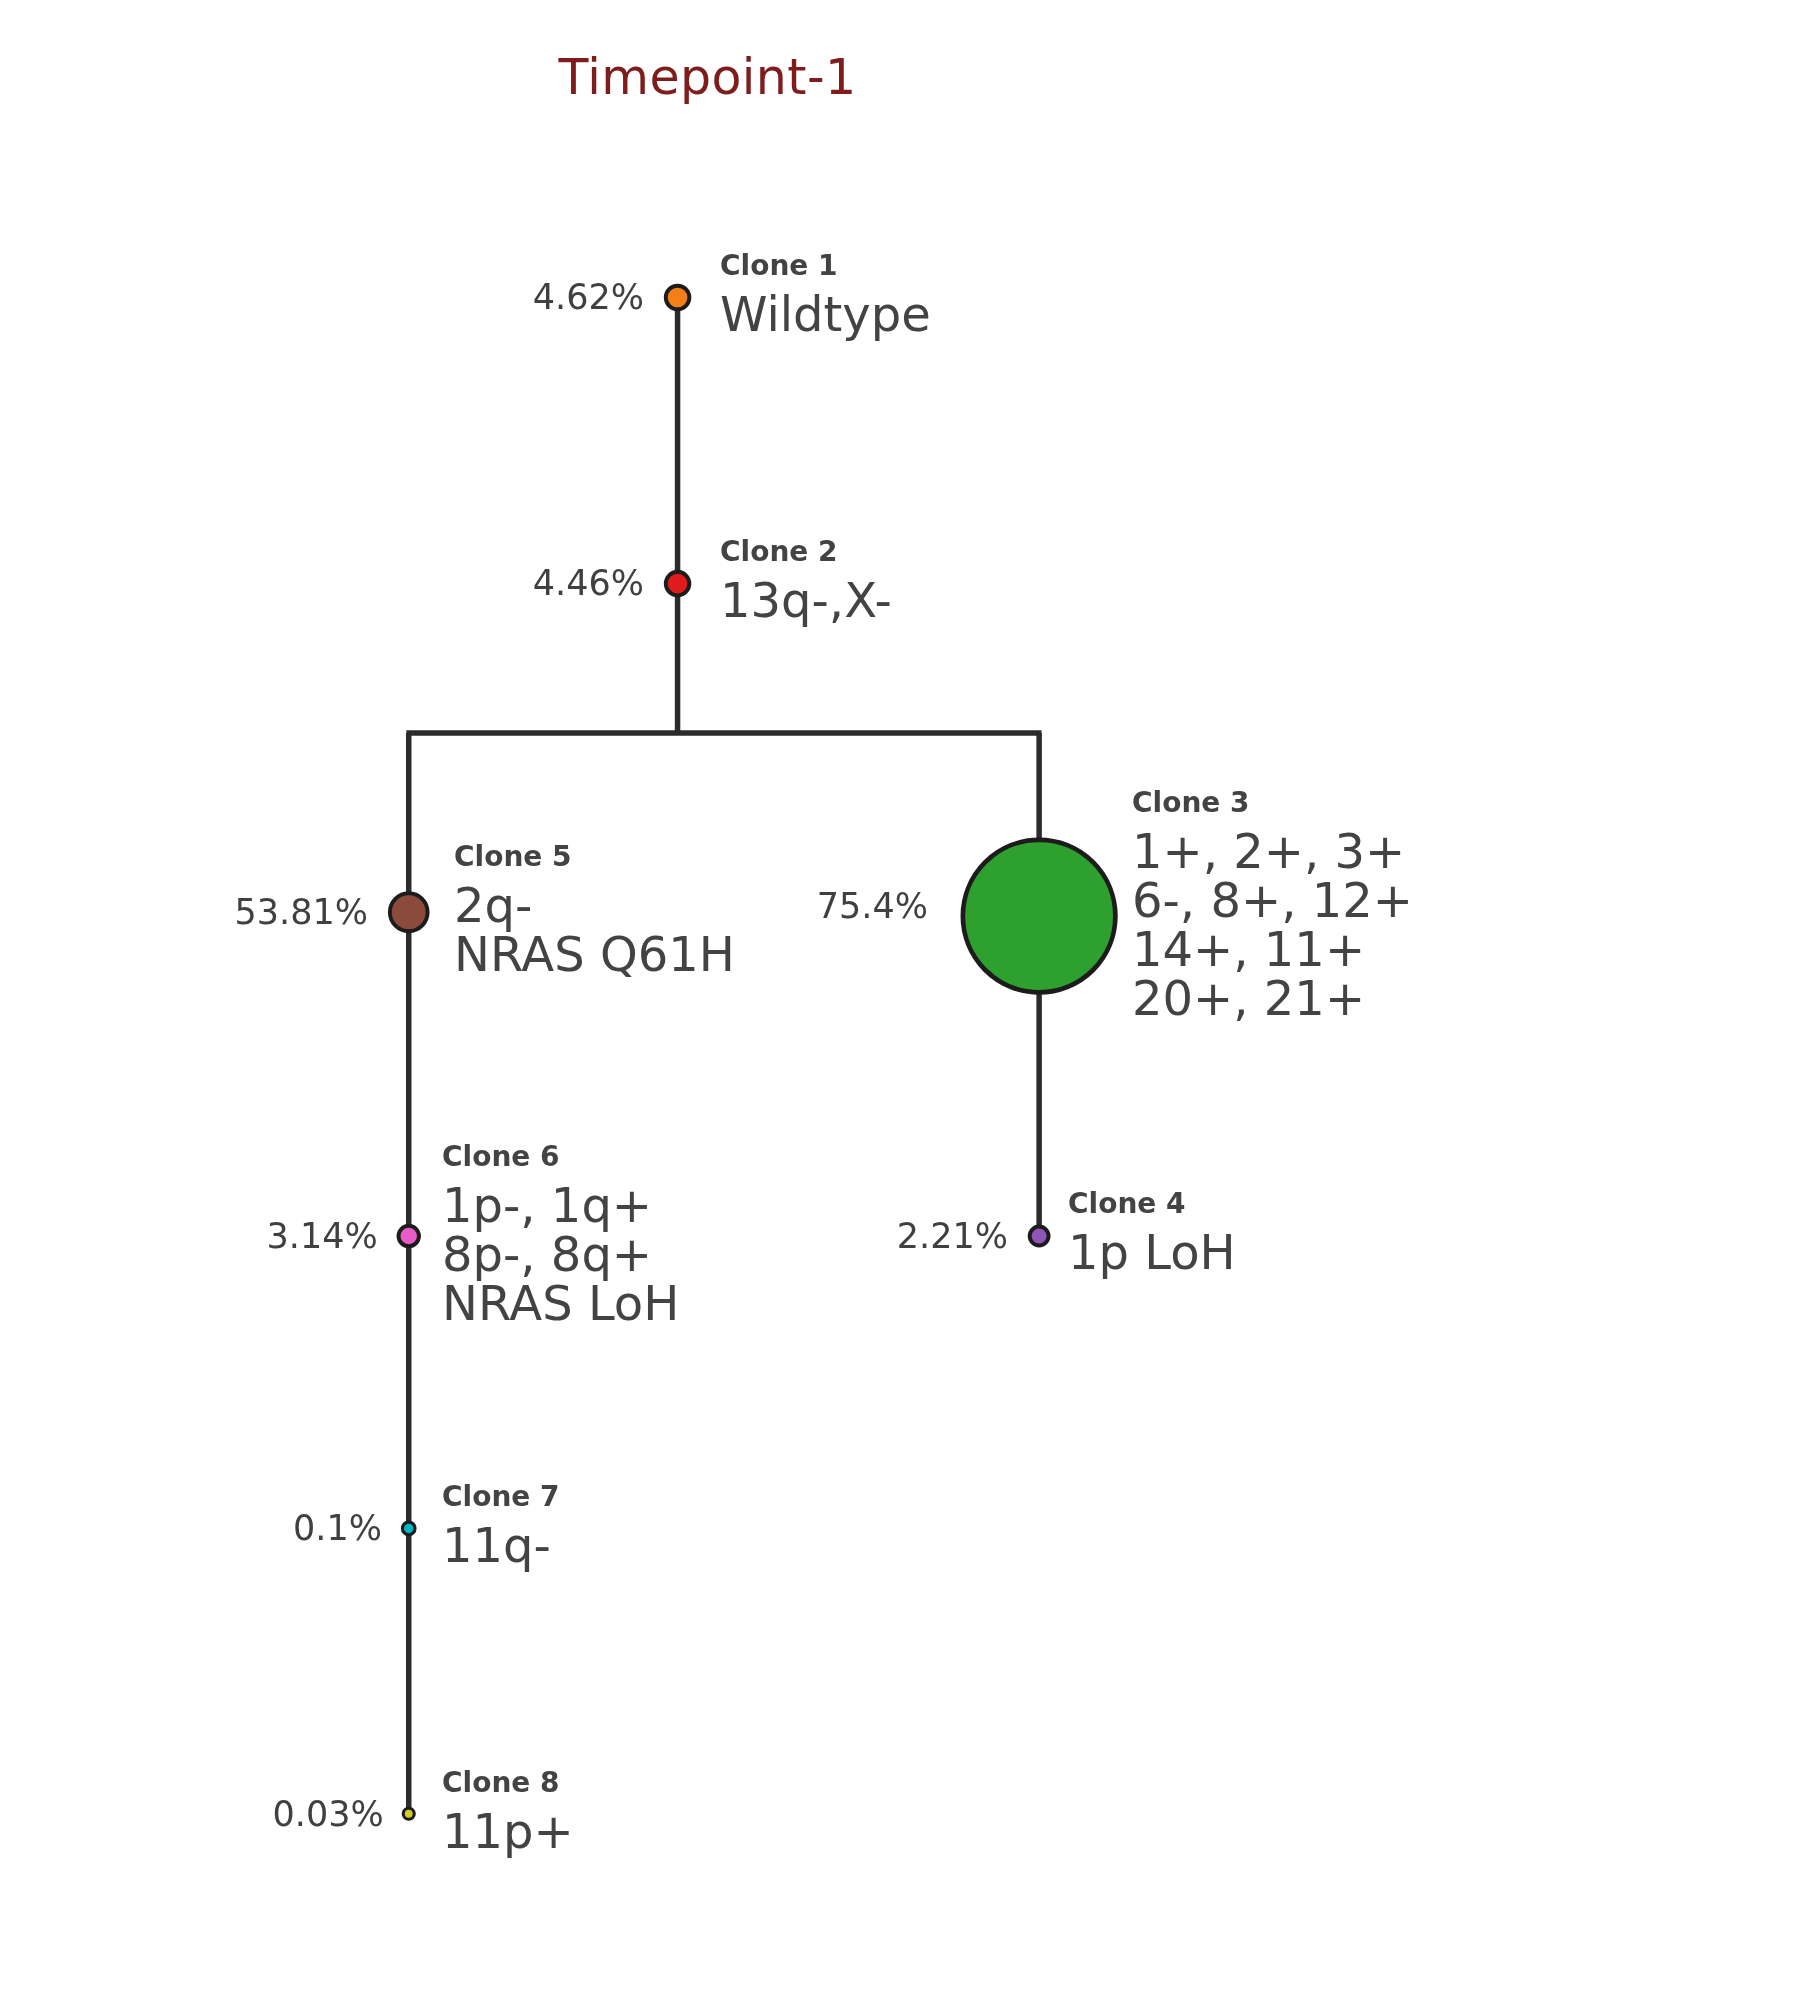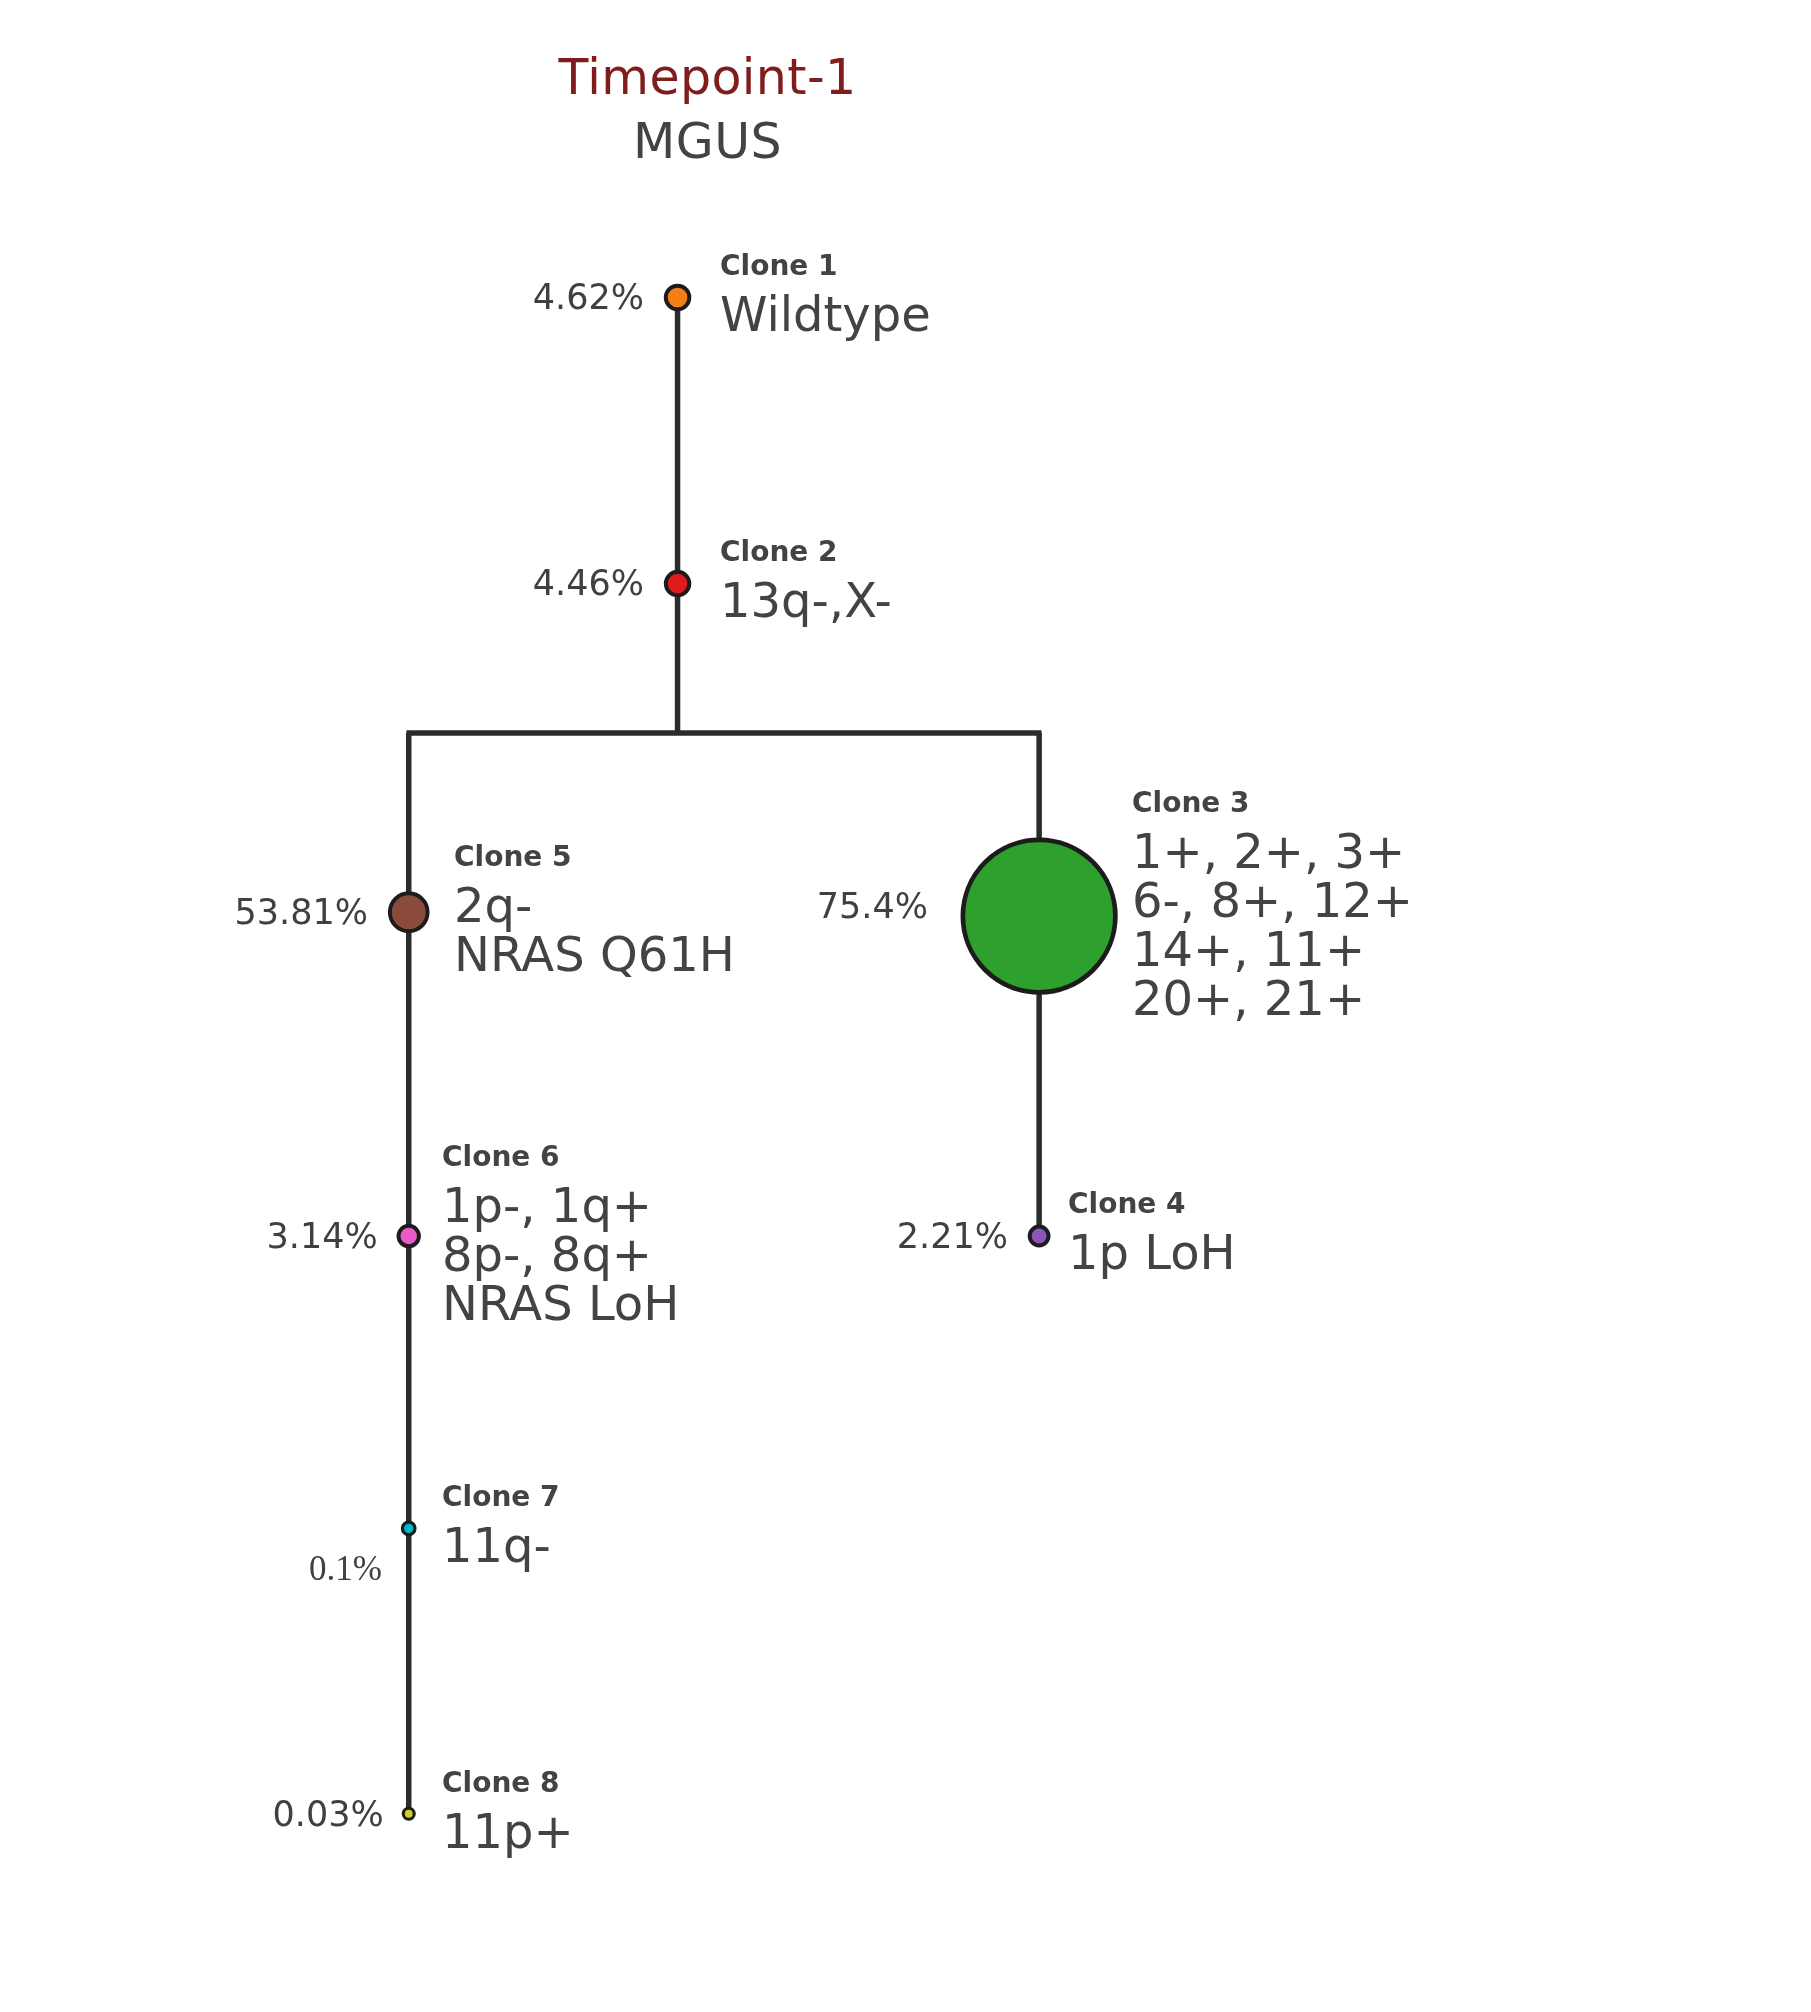--- a/index.html
+++ b/index.html
@@ -100,30 +100,29 @@
     <circle cx="520" cy="1160" r="24" fill="#8B4B3C" stroke="#1c1c1c" stroke-width="5"></circle>
     <circle cx="520" cy="1572" r="13" fill="#E85BC8" stroke="#1c1c1c" stroke-width="5"></circle>
     <circle cx="520" cy="1944" r="8" fill="#00B8C4" stroke="#1c1c1c" stroke-width="4"></circle>
     <circle cx="520" cy="2307" r="7" fill="#CFCF1E" stroke="#1c1c1c" stroke-width="4"></circle>
     <circle cx="1322" cy="1572" r="12" fill="#8E55B8" stroke="#1c1c1c" stroke-width="5"></circle>
   </g>
 </svg>
 
 <div class="title-block">
   <div class="title-main">Timepoint-1</div>
-  <div class="title-sub">MGUS</div>
 </div>
 
 <div class="pct" style="left:267px; top:297px; width:377px;">4.62%</div>
 <div class="pct" style="left:267px; top:583px; width:377px;">4.46%</div>
 <div class="pct" style="left:535px; top:906px; width:393px;">75.4%</div>
 <div class="pct" style="left:645px; top:1236px; width:363px;">2.21%</div>
 <div class="pct" style="left:0px; top:912px; width:368px;">53.81%</div>
 <div class="pct" style="left:15.7px; top:1236px; width:362px;">3.14%</div>
-<div class="pct" style="left:31px; top:1568px; width:351px;font-family:Liberation Serif, serif;">0.1%</div>
+<div class="pct" style="left:31px; top:1528px; width:351px;">0.1%</div>
 <div class="pct" style="left:15.7px; top:1814px; width:368px;">0.03%</div>
 
 <div class="clone-label" style="left:720px; top:241px;">
   <div class="clone-name">Clone 1</div>
   <div class="clone-line">Wildtype</div>
 </div>
 
 <div class="clone-label" style="left:720px; top:527px;">
   <div class="clone-name">Clone 2</div>
   <div class="clone-line">13q-,X-</div>

